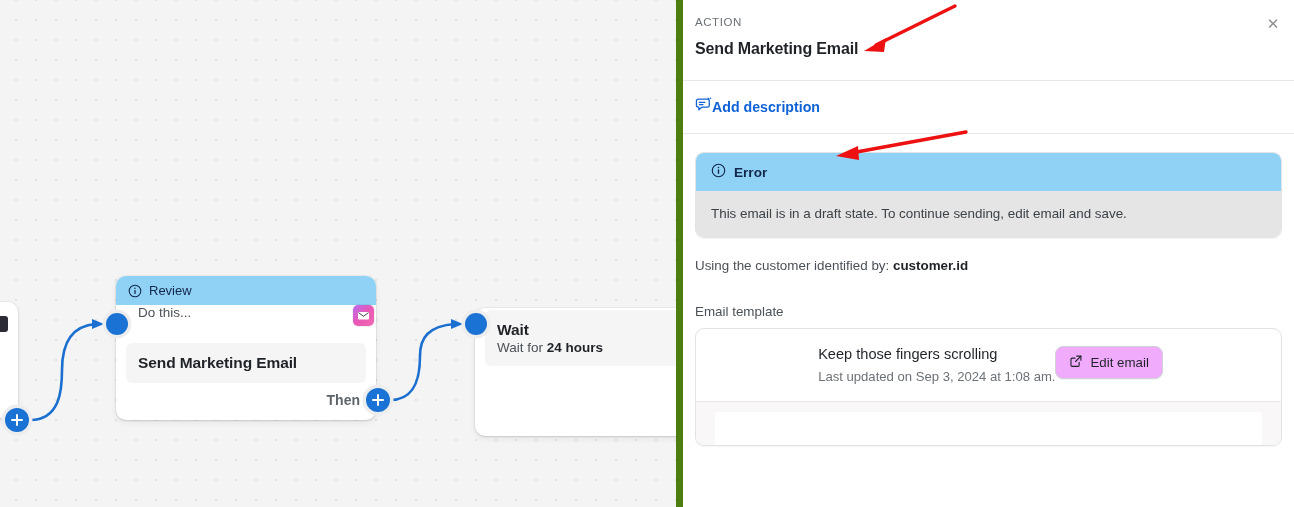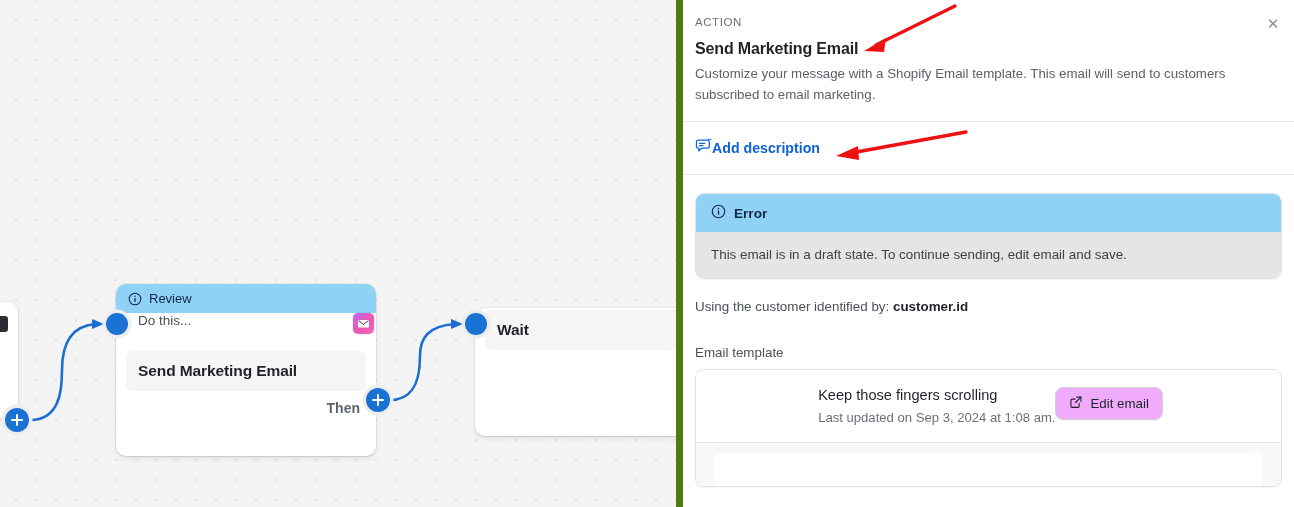--- a/index.html
+++ b/index.html
@@ -52,22 +52,21 @@
     width: 16px; height: 16px;
     background: #2b2b33;
     border-radius: 3px;
   }
 
   
   .card-email {
     left: 116px;
     top: 276px;
     width: 260px;
-    height: 172px;
-    margin-top: 8px;
+    height: 144px;
   }
   .banner {
     height: 29px;
     background: #8fd2f5;
     display: flex;
     align-items: center;
     gap: 7px;
     padding: 0 12px;
     color: #12264a;
     font-size: 13px;
@@ -352,35 +351,35 @@
         <div class="title">Send Marketing Email</div>
       </div>
       <div class="then-row">
         <span>Then</span>
       </div>
     </div>
 
     <div class="wf-card card-wait">
       <div class="inner-tile">
         <div class="title">Wait</div>
+        <div class="sub"><span>Wait for </span><b>24 hours</b></div>
       </div>
     </div>
 
     <div class="node-dot dot-email"></div>
     <div class="node-dot dot-wait"></div>
     <div class="plus-btn plus-1"></div>
     <div class="plus-btn plus-2"></div>
   </div>
 
   <div class="panel">
 
     <div class="panel-head">
       <div class="eyebrow">ACTION</div>
       <div class="panel-title">Send Marketing Email</div>
-      <div class="panel-desc">Customize your message with a Shopify Email template. This email will send to customers subscribed to email marketing.</div>
       <div class="close-x">✕</div>
     </div>
 
     <div class="divider"></div>
 
     <div class="desc-row">
       <span class="add-desc">
         <span>
           <svg width="17" height="17" viewBox="0 0 20 20">
             <path d="M16.8 4.6 v5.2 a2.2 2.2 0 0 1 -2.2 2.2 H8.1 l-3.6 3 v-3 H3.9 a2.2 2.2 0 0 1 -2.2 -2.2 V4.6 a2.2 2.2 0 0 1 2.2 -2.2 h10.7 a2.2 2.2 0 0 1 2.2 2.2 z" fill="none" stroke="#0f62d6" stroke-width="1.5" stroke-linejoin="round"></path>

